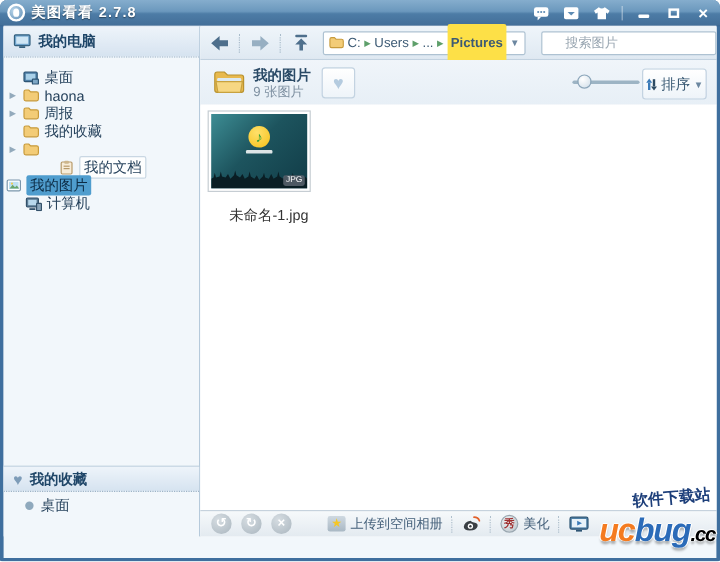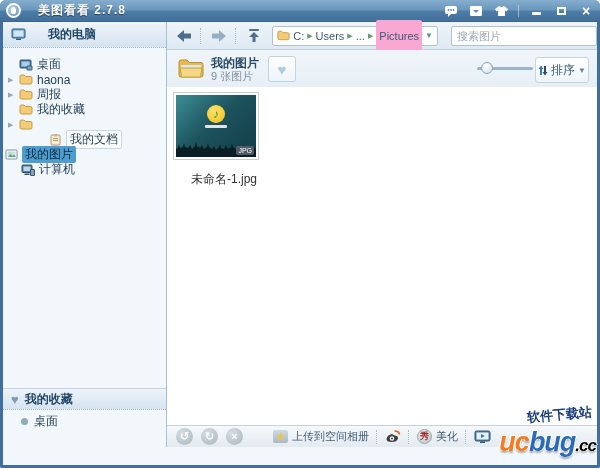--- a/index.html
+++ b/index.html
@@ -1,54 +1,54 @@
 <!DOCTYPE html>
 <html><head>
 <meta charset="utf-8">
 <style>
   html,body{margin:0;padding:0;}
   body{width:600px;height:468px;position:relative;font-family:"Liberation Sans","DejaVu Sans",sans-serif;font-size:12px;overflow:hidden;background:#fff;}
   .win{position:absolute;inset:0;background:#f2f7fb;border:3px solid #3f6f9e;border-top:none;border-radius:6px 6px 2px 2px;box-sizing:border-box;}
   
-  .titlebar{position:absolute;left:-3px;right:-3px;top:0;height:22px;background:linear-gradient(#85adcd,#6b98bd 45%,#4d7ca6 55%,#436f99);border-radius:6px 6px 0 0;display:flex;align-items:center;padding:0 6px;box-sizing:border-box;border-bottom:1px solid #3a6691;gap:12px;}
+  .titlebar{position:absolute;left:-3px;right:-3px;top:0;height:22px;background:linear-gradient(#85adcd,#6b98bd 45%,#4d7ca6 55%,#436f99);border-radius:6px 6px 0 0;display:flex;align-items:center;padding:0 6px;box-sizing:border-box;border-bottom:1px solid #3a6691;}
   .logo{width:15px;height:15px;border:2px solid #fff;border-radius:50%;box-sizing:border-box;margin-right:5px;position:relative;background:radial-gradient(circle at 35% 35%,#bcd8ec,#5d8cb4);}
   .logo:after{content:"";position:absolute;left:3px;top:2px;width:5px;height:7px;border-radius:50% 50% 40% 40%;background:#fff;}
   .title{color:#fff;font-weight:bold;font-size:12px;text-shadow:0 1px 1px rgba(0,0,0,.45);letter-spacing:1px;}
   .tb-icons{margin-left:auto;display:flex;align-items:center;gap:9px;}
   .tbico{width:16px;height:14px;display:flex;align-items:center;justify-content:center;cursor:pointer;}
   .tb-sep{width:1px;height:12px;background:rgba(255,255,255,.45);}
   .min-glyph{width:9px;height:3px;background:#fff;border-radius:1px;margin-top:6px;}
   .max-glyph{width:9px;height:8px;border:2px solid #fff;box-sizing:border-box;}
   .close-glyph{color:#fff;font-size:14px;font-weight:bold;line-height:14px;}
   
   .sidebar{position:absolute;left:0;top:22px;width:164px;bottom:18px;background:#f2f7fb;border-right:1px solid #a7bfd3;box-sizing:border-box;}
-  .side-header{height:25px;background:linear-gradient(#eef4fa,#d6e3f0);border-bottom:1px dotted #9db3c6;display:flex;align-items:center;padding:0 8px;font-weight:bold;color:#1f4668;font-size:12px;gap:22px;}
+  .side-header{height:25px;background:linear-gradient(#eef4fa,#d6e3f0);border-bottom:1px dotted #9db3c6;display:flex;align-items:center;padding:0 8px;font-weight:bold;color:#1f4668;font-size:12px;gap:6px;}
   .tree{padding-top:9px;}
   .trow{height:15px;display:flex;align-items:center;padding-left:5px;color:#26425c;cursor:pointer;white-space:nowrap;}
   .trow .arrow{width:11px;font-size:7px;color:#93aabc;flex:0 0 11px;}
   .trow .noarrow{width:11px;flex:0 0 11px;}
   .trow .tl{margin-left:4px;}
   .trow.sel .tl{background:#4f9dce;color:#0c2b44;padding:0 3px;border-radius:2px;}
   .trow.hoverbox .tl{background:#fdfefe;border:1px solid #c9d7e3;padding:0 3px;border-radius:2px;}
   .ico{display:inline-flex;align-items:center;justify-content:center;}
   .fav-header{position:absolute;left:0;right:0;bottom:37px;height:22px;background:linear-gradient(#eef4fa,#d6e3f0);border-top:1px solid #c4d4e2;border-bottom:1px dotted #9db3c6;display:flex;align-items:center;padding:0 8px;font-weight:bold;color:#1f4668;gap:6px;box-sizing:border-box;}
   .fav-item{position:absolute;left:0;right:0;bottom:17px;height:18px;display:flex;align-items:center;padding-left:18px;color:#26425c;cursor:pointer;gap:6px;}
   .bullet{width:7px;height:7px;border-radius:50%;background:#8fa9bd;}
   .heart-sm{color:#7d9cb8;font-size:13px;}
   
   .main{position:absolute;left:164px;right:0;top:22px;bottom:18px;background:#fff;}
   .nav-row{position:absolute;left:0;right:0;top:0;height:28px;background:linear-gradient(#eff5fa,#dfe9f2);border-bottom:1px solid #c2d2e0;display:flex;align-items:center;padding-left:6px;box-sizing:border-box;gap:4px;}
   .navbtn{width:24px;height:22px;display:flex;align-items:center;justify-content:center;cursor:pointer;}
   .vdot{width:1px;height:16px;border-left:1px dotted #a9bccb;margin:0 2px;}
   .crumbbox{width:186px;height:20px;background:#fff;border:1px solid #aec2d2;border-radius:2px;display:flex;align-items:center;padding:0 4px;gap:3px;box-sizing:border-box;margin-left:4px;cursor:pointer;}
   .crumb{color:#3c5a74;font-size:11px;}
-  .crumb.cur{background:#f9a8d4;padding:10px 3px;border-radius:2px;}
+  .crumb.cur{background:#fde047;padding:10px 3px;border-radius:2px;font-weight:bold;}
   .csep{font-size:7px;color:#5e9f6a;}
   .caret{margin-left:auto;font-size:8px;color:#6c87a0;}
-  .search{width:146px;height:20px;margin-left:9px;border:1px solid #aec2d2;border-radius:2px;font-size:11px;color:#555;padding:0 5px;box-sizing:border-box;font-family:"Liberation Sans","DejaVu Sans",sans-serif;background:#fff;}
+  .search{width:146px;height:20px;margin-left:9px;border:1px solid #aec2d2;border-radius:2px;font-size:11px;color:#555;padding:0 19px;box-sizing:border-box;font-family:"Liberation Sans","DejaVu Sans",sans-serif;background:#fff;}
   .search::placeholder{color:#9aa7b2;}
   .folder-row{position:absolute;left:0;right:0;top:28px;height:37px;background:linear-gradient(#f0f5fa,#e7eff6);border-bottom:1px solid #d4dfe9;}
   .bigfolder{position:absolute;left:10px;top:6px;}
   .fh-title{position:absolute;left:44px;top:5px;font-weight:bold;color:#2a4a66;font-size:12px;}
   .fh-count{position:absolute;left:44px;top:19px;color:#7d8fa0;font-size:11px;}
   .heart-btn{position:absolute;left:101px;top:6px;width:26px;height:24px;background:linear-gradient(#fff,#eef4f9);border:1px solid #c3d3e1;border-radius:3px;display:flex;align-items:center;justify-content:center;color:#b4cbdf;font-size:15px;cursor:pointer;}
   .slider{position:absolute;left:310px;top:17px;width:56px;height:3px;background:#9db4c4;border-radius:2px;cursor:pointer;}
   .thumb-dot{position:absolute;left:4px;top:-5px;width:12px;height:12px;border-radius:50%;background:radial-gradient(circle at 35% 30%,#fff,#cfdde8);border:1px solid #8ca6ba;box-sizing:border-box;}
   .sort-btn{position:absolute;right:8px;top:7px;width:52px;height:24px;background:linear-gradient(#fff,#eef4f9);border:1px solid #c3d3e1;border-radius:3px;display:flex;align-items:center;justify-content:center;gap:3px;cursor:pointer;color:#33546f;font-size:12px;}
   

